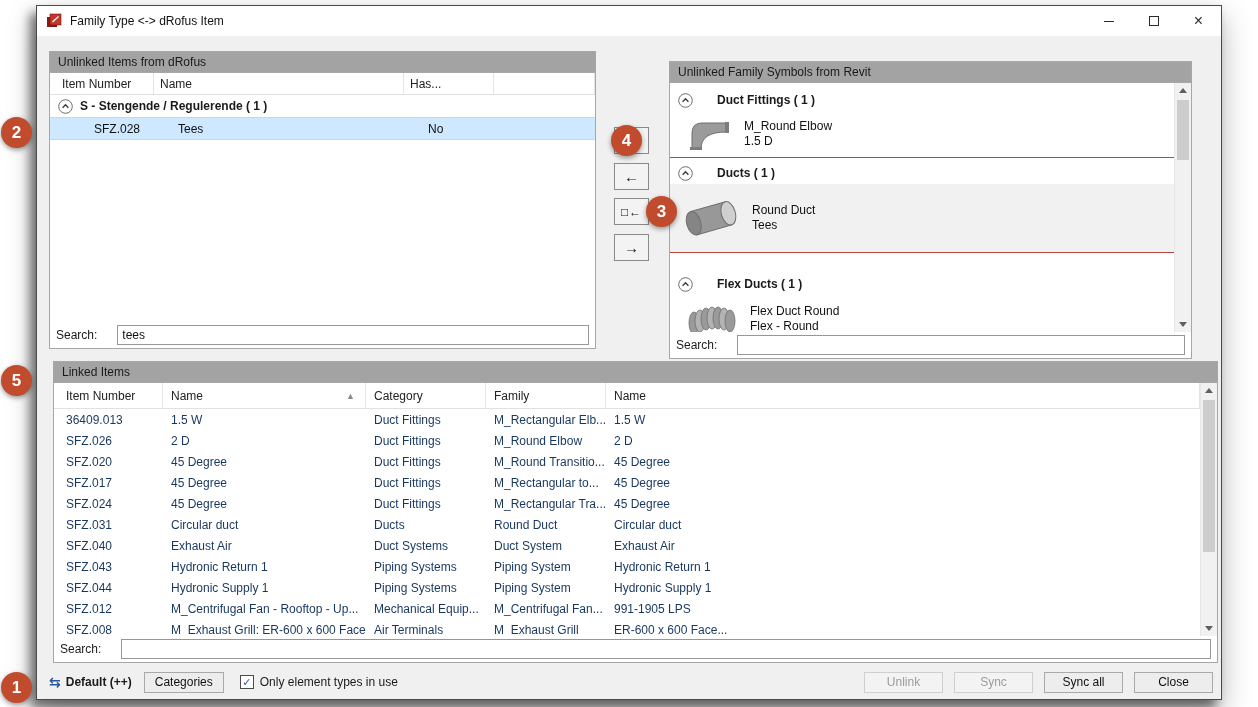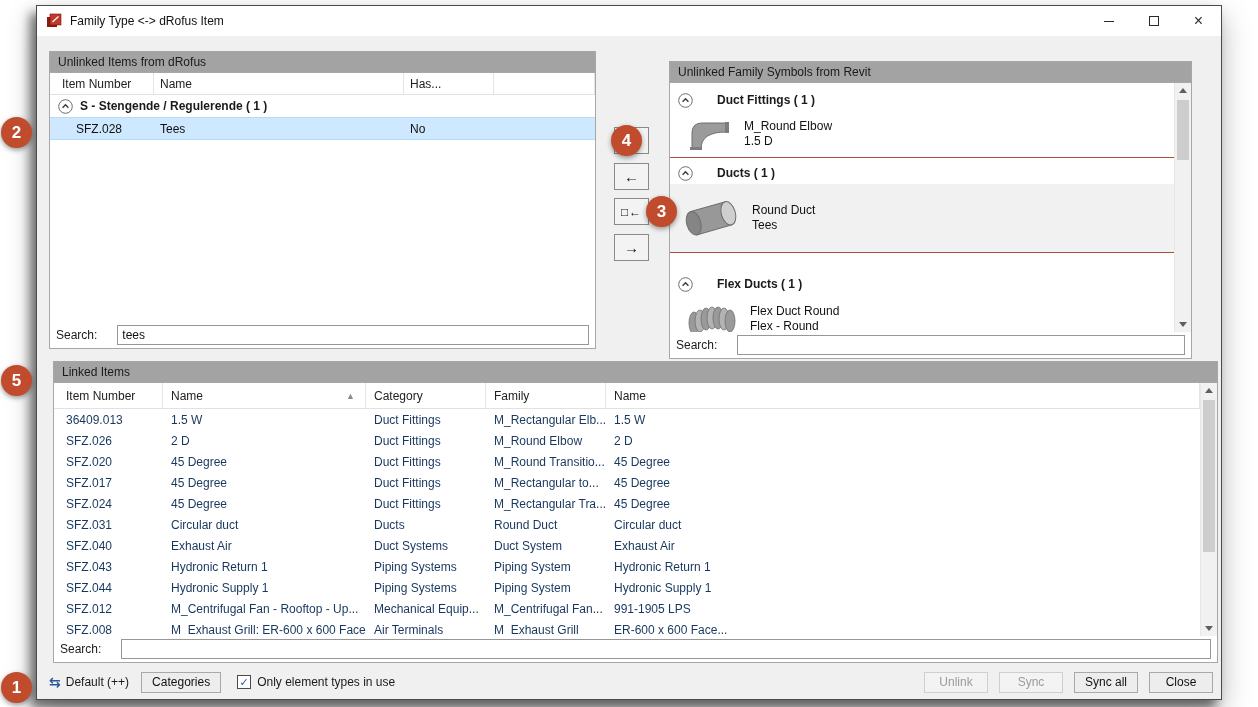--- a/index.html
+++ b/index.html
@@ -28,21 +28,21 @@
   .search-row { flex:0 0 26px; display:flex; align-items:center; gap:20px; padding:0 6px; background:#fff; }
   .search-row input { flex:1; height:20px; border:1px solid #979797; font-family:inherit; font-size:12px; padding:0 4px; background:#fff; color:#111; }
 
   
   .lp-grid { display:grid; grid-template-columns:104px 250px 90px 1fr; align-items:center; }
   .lp-colheaders { height:22px; border-bottom:1px solid #e1e1e1; color:#222; }
   .lp-colheaders .hc { height:100%; display:flex; align-items:center; border-right:1px solid #e4e4e4; padding-left:6px; }
   .lp-colheaders .hc.first { padding-left:12px; }
   .group-row { height:22px; display:flex; align-items:center; gap:7px; padding-left:8px; font-weight:bold; }
   .sel-row { height:23px; background:#cde8ff; border-top:1px solid #b3dcf8; border-bottom:1px solid #b3dcf8; }
-  .sel-row .c { padding-left:6px; color:#111; }
+  .sel-row .c { padding-left:6px; color:#111;margin-left:18px; }
   .sel-row .c.first { padding-left:26px; }
 
   
   .rp-content { padding:6px 17px 0 0; }
   .rgroup-header { height:22px; display:flex; align-items:center; gap:24px; padding-left:8px; font-weight:bold; }
   .ritem { display:flex; align-items:center; gap:12px; padding:6px 0 6px 16px; border-bottom:1px solid #b2493e; }
   .ritem.g1 { margin-bottom:4px; }
   .ritem.g2 { background:#f1f1f1; padding:12px 0 12px 14px; margin-bottom:20px; }
   .ritem-text { display:flex; flex-direction:column; line-height:15px; color:#111; }
 
@@ -68,23 +68,23 @@
   .lk-row .c.first { padding-left:12px; }
 
   
   .mid-btn { position:absolute; left:577px; width:35px; height:27px; background:#f3f3f3; border:1px solid #8a8a8a;
              display:flex; align-items:center; justify-content:center; font-size:15px; color:#111; }
   .mid-1 { top:121px; } .mid-2 { top:157px; } .mid-3 { top:192px; font-size:12px; letter-spacing:1px; } .mid-4 { top:228px; }
 
   
   .footer { position:absolute; left:12px; right:8px; bottom:5px; height:24px; display:flex; align-items:center; }
   .profile-icon { font-size:14px; font-weight:bold; color:#2b579a; margin-right:5px; }
-  .profile-label { font-weight:normal; margin-right:12px; }
+  .profile-label { font-weight:bold; margin-right:12px; }
   .btn { height:21px; background:#ededed; border:1px solid #a9a9a9; display:flex; align-items:center; justify-content:center; font-size:12px; color:#111; padding:0 10px; }
-  .btn.fixed { width:64px; padding:0; }
+  .btn.fixed { width:79px; padding:0; }
   .btn.disabled { color:#9b9b9b; border-color:#cfcfcf; background:#f3f3f3; }
   .checkbox-wrap { display:flex; align-items:center; margin-left:16px; gap:6px; }
   .checkbox { width:14px; height:14px; background:#fff; border:1px solid #4a4a4a; display:flex; align-items:center; justify-content:center; font-size:11px; font-weight:bold; color:#2456a4; }
   .checkbox .check-glyph { display:none; line-height:1; }
   .checkbox.checked .check-glyph { display:block; }
   .footer-spacer { flex:1 1 auto; }
   .footer-buttons { display:flex; gap:11px; }
 
   
   .ann { position:absolute; width:31px; height:31px; border-radius:50%; background:#c04b2d; color:#fff; font-weight:bold; font-size:17px;

